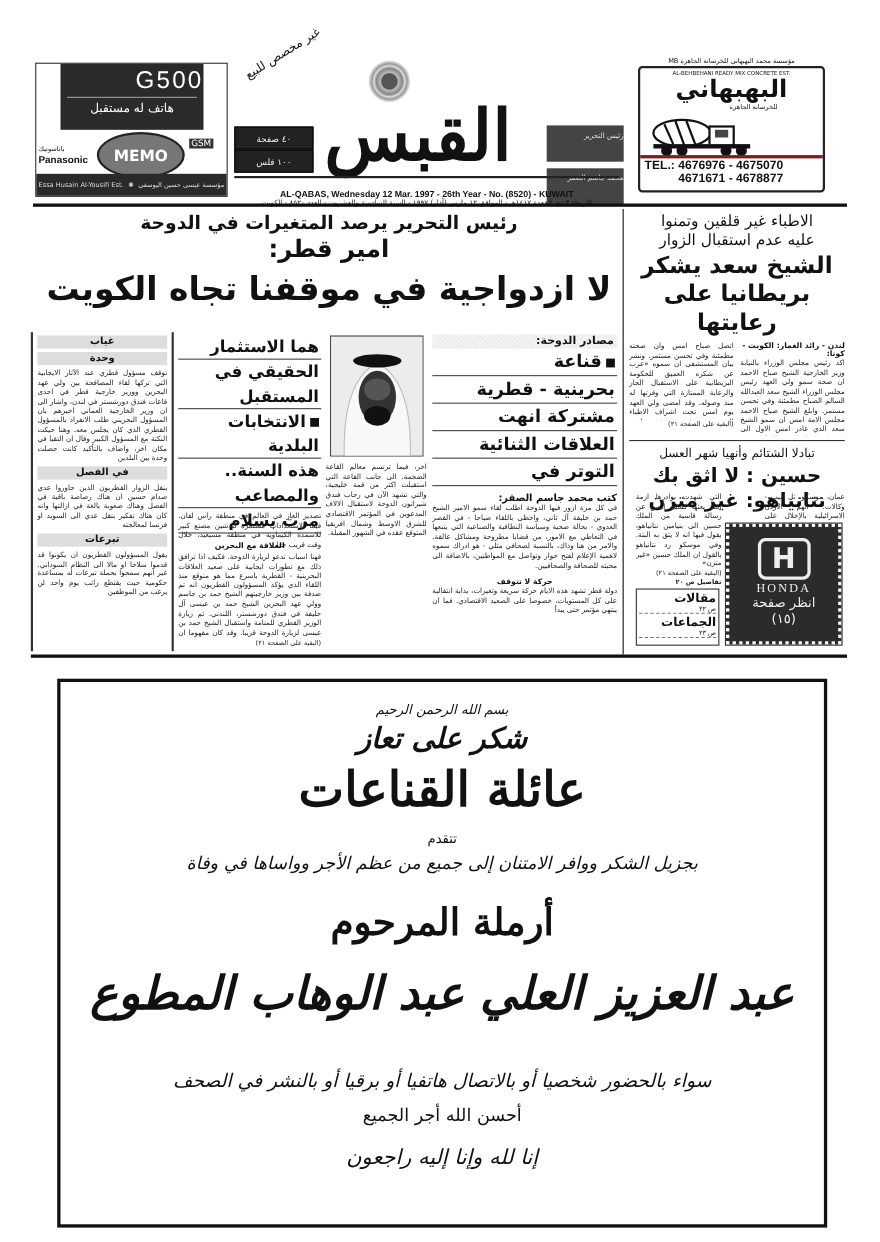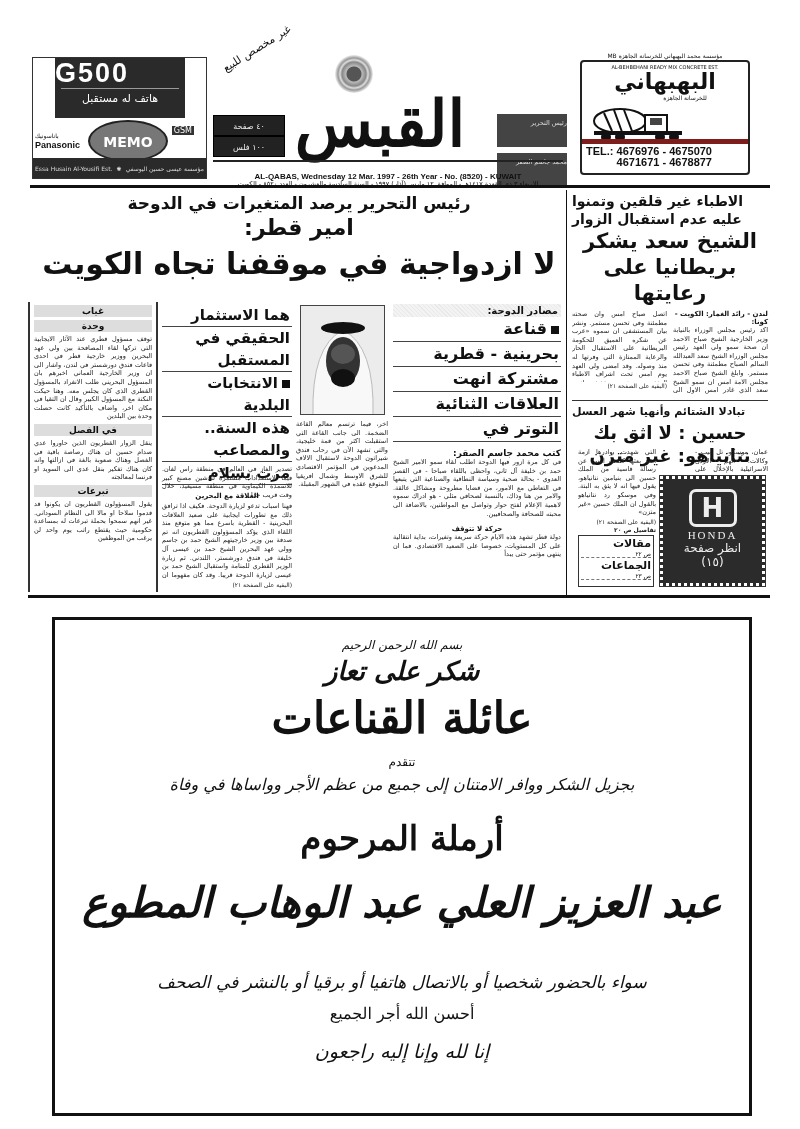--- a/index.html
+++ b/index.html
@@ -9,21 +9,21 @@
 .rtl{direction:rtl}
 .speck{background:repeating-linear-gradient(45deg,#f3f3f3 0 2px,#e9e9e9 2px 3px)}
 .bold{font-weight:bold}
 .ctr{text-align:center}
 .body-text{font-size:6.5px;line-height:8.6px;direction:rtl;text-align:justify;color:#222}
 .hr{position:absolute;background:#111}
 
 
 #g500{left:32px;top:57px;width:175px;height:122px;border:1px solid #333;background:#fff}
 #g500 .top{position:absolute;left:22px;top:0;width:130px;height:60px;background:#2a2a2a;color:#fff}
-#g500 .model{font-size:27px;font-weight:bold;letter-spacing:2px;text-align:left;line-height:30px;font-family:"Liberation Sans",sans-serif}
+#g500 .model{font-size:22px;font-weight:normal;letter-spacing:2px;text-align:right;line-height:30px;font-family:"Liberation Sans",sans-serif}
 #g500 .tag{font-size:11px;text-align:center;direction:rtl;border-top:1px solid #999;margin:0 6px;line-height:20px}
 #g500 .memo{position:absolute;left:55px;top:62px;width:80px;height:42px;border-radius:50%;background:#777;border:2px solid #222;font-weight:bold;font-size:14px;color:#ffffff;text-align:center;line-height:40px}
 #g500 .gsm{position:absolute;right:12px;top:68px;font-size:8px;background:#333;color:#fff;padding:0 2px}
 #g500 .brand{position:absolute;left:2px;top:82px;font-size:9px;font-weight:bold;font-family:"Liberation Sans",sans-serif}
 #g500 .brand-ar{position:absolute;left:2px;top:74px;font-size:6px;direction:rtl}
 #g500 .foot{position:absolute;left:0;bottom:0;width:100%;height:20px;background:#2a2a2a;color:#ddd;font-size:6px;display:flex;justify-content:space-around;align-items:center}
 
 #notforsale{left:218px;top:42px;font-size:11px;transform:rotate(-32deg);direction:rtl;white-space:nowrap}
 
 
@@ -36,30 +36,30 @@
 #dateline-ar{left:213px;top:160px;width:350px;font-size:6.5px;direction:rtl;text-align:center;border-top:2px solid #222;padding-top:18px}
 #dateline-en{left:213px;top:172px;width:350px;font-size:8px;font-weight:bold;text-align:center;font-family:"Liberation Sans",sans-serif}
 
 
 #behb{left:580px;top:60px;width:170px;height:115px;border:2px solid #222;border-radius:4px;background:#fff}
 #behb-top{left:580px;top:52px;width:170px;font-size:6px;direction:rtl;text-align:center}
 #behb .en{font-size:5px;text-align:center;margin-top:2px}
 #behb .name{font-size:22px;font-weight:bold;direction:rtl;text-align:center;line-height:24px}
 #behb .sub{font-size:6px;direction:rtl;text-align:center}
 #behb .truck{position:absolute;left:8px;top:43px;width:95px;height:38px}
-#behb .tel{position:absolute;left:0;bottom:3px;width:100%;border-top:5px solid #7f1d1d;font-size:11px;font-weight:bold;line-height:11px;padding:2px 4px;font-family:"Liberation Sans",sans-serif}
+#behb .tel{position:absolute;left:0;bottom:3px;width:100%;border-top:3px solid #7f1d1d;font-size:11px;font-weight:bold;line-height:11px;padding:2px 4px;font-family:"Liberation Sans",sans-serif}
 
 
 #kicker{left:40px;top:193px;width:518px;font-size:17px;font-weight:bold;direction:rtl;text-align:center;letter-spacing:3px}
 #hl2{left:40px;top:215px;width:518px;font-size:22px;font-weight:bold;direction:rtl;text-align:center;letter-spacing:8px}
 #hl3{left:40px;top:246px;width:518px;font-size:30px;font-weight:900;direction:rtl;text-align:center}
 
 
 #rcol{left:572px;top:192px;width:196px}
-#rcol .k{font-size:14px;font-weight:bold;direction:rtl;text-align:left;line-height:18px}
+#rcol .k{font-size:14px;font-weight:normal;direction:rtl;text-align:center;line-height:18px}
 #rcol .h{font-size:21px;font-weight:900;direction:rtl;text-align:center;line-height:26px}
 .twocol{display:flex;gap:6px;direction:rtl}
 .twocol>div{flex:1}
 
 
 .sec-head{font-size:9px;font-weight:bold;direction:rtl;text-align:center;background:#ddd;margin:3px 4px;line-height:12px}
 .pull{font-size:15px;font-weight:bold;direction:rtl;text-align:right;border-bottom:1px solid #444;line-height:22px;padding:0 2px}
 .sq{display:inline-block;width:8px;height:8px;background:#111;margin-left:4px}
 
 

